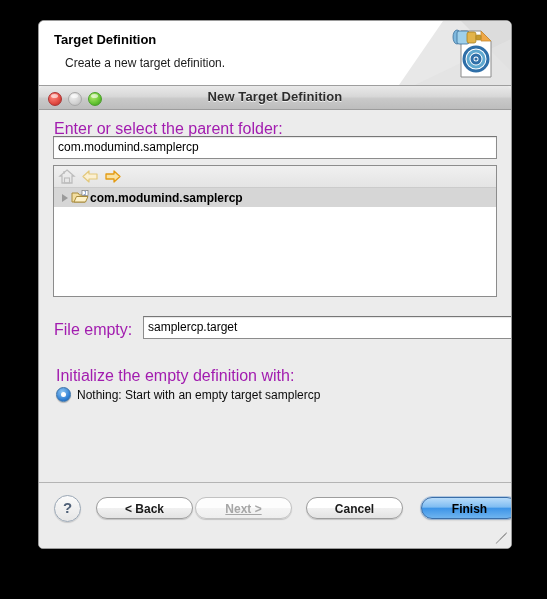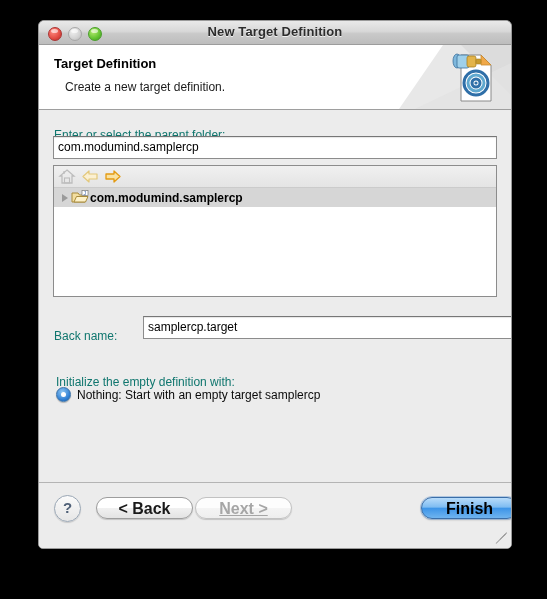--- a/index.html
+++ b/index.html
@@ -93,23 +93,22 @@
   }
 
   
   #body-area {
     position: relative;
     height: 372px;
     background: #ececec;
   }
   .label {
     position: absolute;
-    font-size: 12px;
-    color: #0f766e;
-    margin-top: 8px;
+    font-size: 16px;
+    color: #a21caf;
   }
   #label-parent { left: 15px; top: 10px; }
   #label-filename { left: 15px; top: 211px; }
   #label-init { left: 17px; top: 257px; }
 
   .textfield {
     position: absolute;
     background: #ffffff;
     border: 1px solid #8c8c8c;
     border-top-color: #767676;
@@ -211,21 +210,21 @@
     background: #ececec;
     border-top: 1px solid #b4b4b4;
   }
   .aqua-btn {
     position: absolute;
     top: 14px;
     height: 22px;
     border-radius: 11px;
     border: 1px solid #9d9d9d;
     background: linear-gradient(to bottom, #ffffff 0%, #ffffff 48%, #f0f0f0 52%, #e3e3e3 100%);
-    font-size: 16px;
+    font-size: 12px;
     font-weight: bold;
     color: #1a1a1a;
     text-align: center;
     line-height: 22px;
     box-shadow: 0 1px 1px rgba(0,0,0,0.18);
     box-sizing: border-box;
     cursor: default;
   }
   #btn-back   { left: 57px;  width: 97px; }
   #btn-next   { left: 156px; width: 97px; color: #a6a6a6; border-color: #c2c2c2;
@@ -264,27 +263,20 @@
     height: 1px;
     transform-origin: left center;
     transform: rotate(-45deg);
   }
 </style>
 </head>
 <body>
 
 <div id="window">
 
-  <div id="titlebar">
-    <div class="traffic" id="btn-close"></div>
-    <div class="traffic" id="btn-min"></div>
-    <div class="traffic" id="btn-max"></div>
-    <div id="title-text">New Target Definition</div>
-  </div>
-
   <div id="header">
     <div id="header-title">Target Definition</div>
     <div id="header-sub">Create a new target definition.</div>
     <svg id="header-gfx" viewBox="0 0 120 64">
       <polygon points="52,0 120,0 120,64 8,64" fill="#e8e8e8"></polygon>
       <polygon points="70,0 120,0 120,50" fill="#dcdcdc"></polygon>
       <polygon points="24,64 120,18 120,64" fill="#e2e2e2" opacity="0.8"></polygon>
 
       <path d="M70,10 L90,10 L100,20 L100,56 L70,56 Z" fill="#ffffff" stroke="#8a8a8a" stroke-width="1"></path>
       <path d="M90,10 L100,20 L90,20 Z" fill="#f0a848" stroke="#c88a30" stroke-width="0.8"></path>
@@ -293,20 +285,27 @@
       <circle cx="85" cy="38" r="12" fill="none" stroke="#2f6fa8" stroke-width="3"></circle>
       <circle cx="85" cy="38" r="8" fill="none" stroke="#5fa8cf" stroke-width="3"></circle>
       <circle cx="85" cy="38" r="4" fill="none" stroke="#2f6fa8" stroke-width="3"></circle>
       <circle cx="85" cy="38" r="1.6" fill="#2f6fa8"></circle>
 
       <ellipse cx="66" cy="16" rx="4" ry="7" fill="#7fb8dd" stroke="#3a6f9a" stroke-width="0.8"></ellipse>
       <rect x="66" y="10" width="12" height="13" rx="2" fill="#9fd0ea" stroke="#3a6f9a" stroke-width="0.8"></rect>
       <rect x="76" y="11" width="9" height="11" rx="2" fill="#e3b44a" stroke="#a8801f" stroke-width="0.8"></rect>
       <rect x="85" y="14" width="5" height="5" rx="1" fill="#c79a2e" stroke="#a8801f" stroke-width="0.6"></rect>
     </svg>
+  </div>
+
+  <div id="titlebar">
+    <div class="traffic" id="btn-close"></div>
+    <div class="traffic" id="btn-min"></div>
+    <div class="traffic" id="btn-max"></div>
+    <div id="title-text">New Target Definition</div>
   </div>
 
   <div id="body-area">
 
     <div class="label" id="label-parent">Enter or select the parent folder:</div>
 
     <div class="textfield" id="field-parent" placeholder="">com.modumind.samplercp</div>
 
     <div id="tree-panel">
       <div id="tree-toolbar">
@@ -328,36 +327,37 @@
         <svg id="tree-folder" viewBox="0 0 18 15">
           <path d="M1 3 L7 3 L8.5 5 L14 5 L14 12 L1 12 Z" fill="#f3dea0" stroke="#a88a3a" stroke-width="1"></path>
           <path d="M3 12 L5.5 6.5 L17 6.5 L14.5 12 Z" fill="#fdf1c8" stroke="#a88a3a" stroke-width="1"></path>
           <rect x="11" y="0.5" width="6" height="5" fill="#ffffff" stroke="#7a7a7a" stroke-width="0.7"></rect>
           <text x="13.8" y="4.6" font-size="5" font-family="Liberation Sans, sans-serif" fill="#2a55a0" text-anchor="middle">J</text>
         </svg>
         <span id="tree-label">com.modumind.samplercp</span>
       </div>
     </div>
 
-    <div class="label" id="label-filename">Back name:</div>
+    <div class="label" id="label-filename">File empty:</div>
 
     <div class="textfield" id="field-filename" placeholder="">samplercp.target</div>
 
     <div class="label" id="label-init">Initialize the empty definition with:</div>
 
     <div id="radio-row">
       <span id="radio-dot"></span>
       <span id="radio-label">Nothing: Start with an empty target samplercp</span>
     </div>
   </div>
 
   <div id="buttonbar">
     <div id="btn-help">?</div>
     <div class="aqua-btn" id="btn-back">&lt; Back</div>
     <div class="aqua-btn" id="btn-next">Next &gt;</div>
+    <div class="aqua-btn" id="btn-cancel">Cancel</div>
     <div class="aqua-btn" id="btn-finish">Finish</div>
     <div id="grip">
       <i style="left:9px; top:2px; width:4px;"></i>
       <i style="left:5px; top:6px; width:8px;"></i>
       <i style="left:1px; top:10px; width:12px;"></i>
     </div>
   </div>
 
 </div>
 

